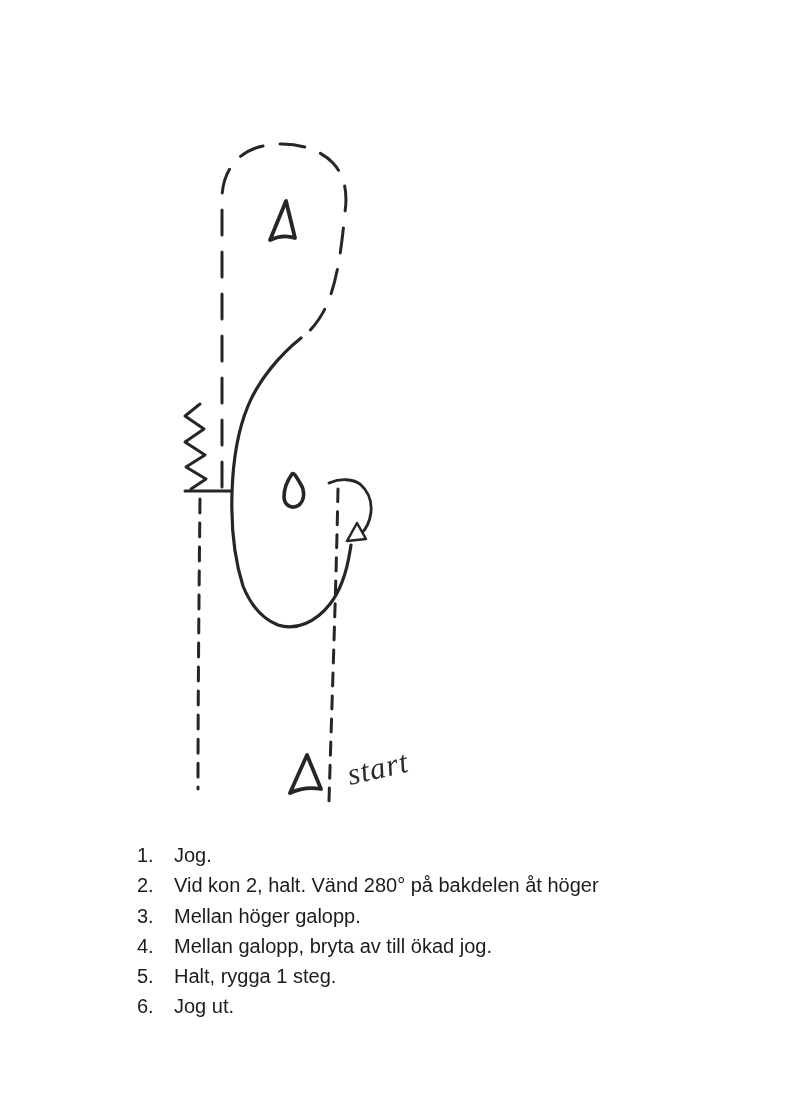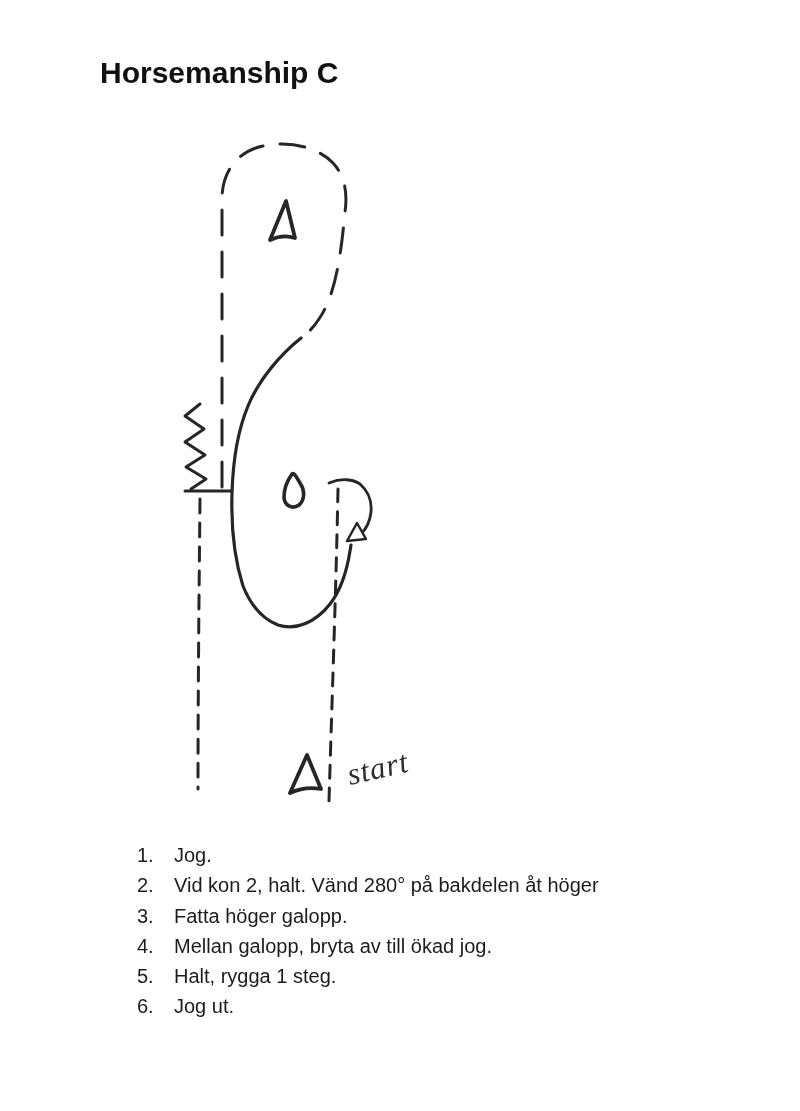--- a/index.html
+++ b/index.html
@@ -64,21 +64,20 @@
   .instr-text {
     flex: 1;
     white-space: nowrap;
   }
 </style>
 </head>
 <body>
 
 <div class="page">
 
-  <h1 class="title">Horsemanship C</h1>
 
   <svg class="diagram-svg" width="520" height="690" viewBox="0 130 520 690" xmlns="http://www.w3.org/2000/svg">
 
     <path class="ink" stroke-width="3" stroke-dasharray="25 17" d="M 222,487 L 222,199
              C 222,170 239,151 263,146
              C 291,140 319,148 333,163
              C 344,175 348,191 345,212
              C 341,254 336,294 319,319
              C 313,328 308,333 301,338"></path>
 
@@ -121,21 +120,21 @@
     <div class="instr-row">
       <span class="instr-num">1.</span>
       <span class="instr-text">Jog.</span>
     </div>
     <div class="instr-row">
       <span class="instr-num">2.</span>
       <span class="instr-text">Vid kon 2, halt. Vänd 280° på bakdelen åt höger</span>
     </div>
     <div class="instr-row">
       <span class="instr-num">3.</span>
-      <span class="instr-text">Fatta höger galopp.</span>
+      <span class="instr-text">Mellan höger galopp.</span>
     </div>
     <div class="instr-row">
       <span class="instr-num">4.</span>
       <span class="instr-text">Mellan galopp, bryta av till ökad jog.</span>
     </div>
     <div class="instr-row">
       <span class="instr-num">5.</span>
       <span class="instr-text">Halt, rygga 1 steg.</span>
     </div>
     <div class="instr-row">

